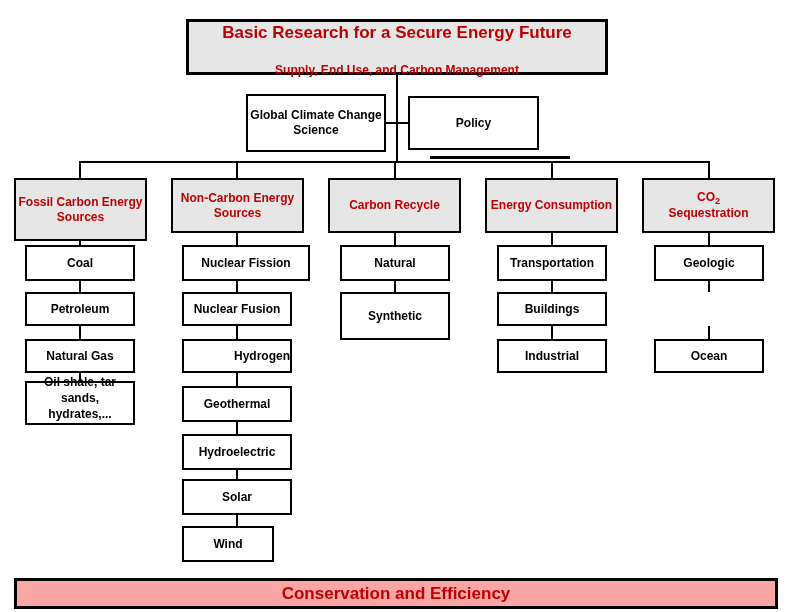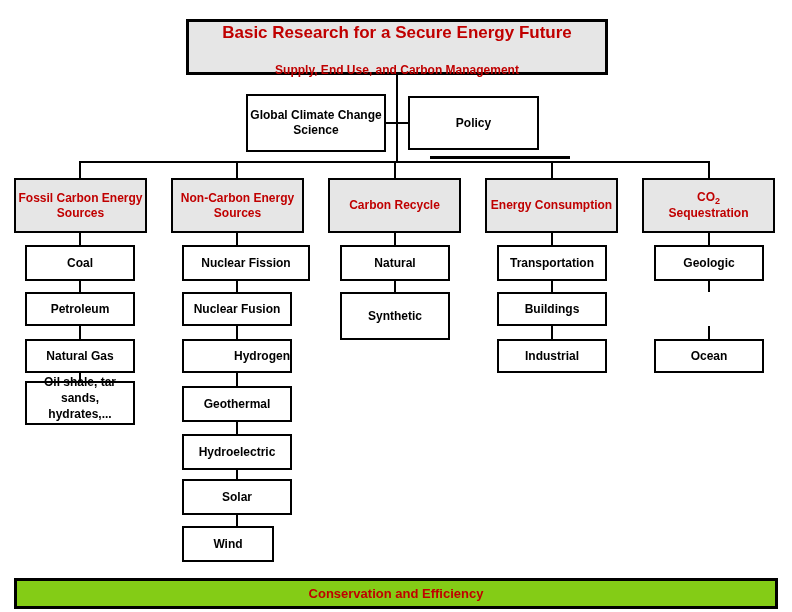--- a/index.html
+++ b/index.html
@@ -82,24 +82,24 @@
     font-size: 12px;
     line-height: 12px;
     z-index: 4;
   }
   
   #footer-box {
     left: 14px;
     top: 578px;
     width: 764px;
     height: 31px;
-    background: #84cc16;
+    background: #fca5a5;
     border: 3px solid #000000;
     color: #c00000;
-    font-size: 13px;
+    font-size: 17px;
   }
   
   .box.overflow {
     overflow: visible;
     align-items: flex-start;
   }
   .box.overflow .box-label {
     margin-top: -9px;
     line-height: 16px;
   }
@@ -150,21 +150,21 @@
 
   <div class="line-h thick" style="left:430px; top:156px; width:140px;"></div>
   <div class="line-h" style="left:80px; top:161px; width:630px;"></div>
 
   <div class="line-v" style="left:79px; top:161px; height:17px;"></div>
   <div class="line-v" style="left:236px; top:161px; height:17px;"></div>
   <div class="line-v" style="left:394px; top:161px; height:17px;"></div>
   <div class="line-v" style="left:551px; top:161px; height:17px;"></div>
   <div class="line-v" style="left:708px; top:161px; height:17px;"></div>
 
-  <div class="box gray red" style="left:14px; top:178px; width:133px; height:55px;">
+  <div class="box gray red" style="left:14px; top:178px; width:133px; height:63px;">
     <span class="box-label">Fossil Carbon Energy Sources</span>
   </div>
   <div class="box gray red" style="left:171px; top:178px; width:133px; height:55px;">
     <span class="box-label">Non-Carbon Energy Sources</span>
   </div>
   <div class="box gray red" style="left:328px; top:178px; width:133px; height:55px;">
     <span class="box-label">Carbon Recycle</span>
   </div>
   <div class="box gray red" style="left:485px; top:178px; width:133px; height:55px;">
     <span class="box-label">Energy Consumption</span>

